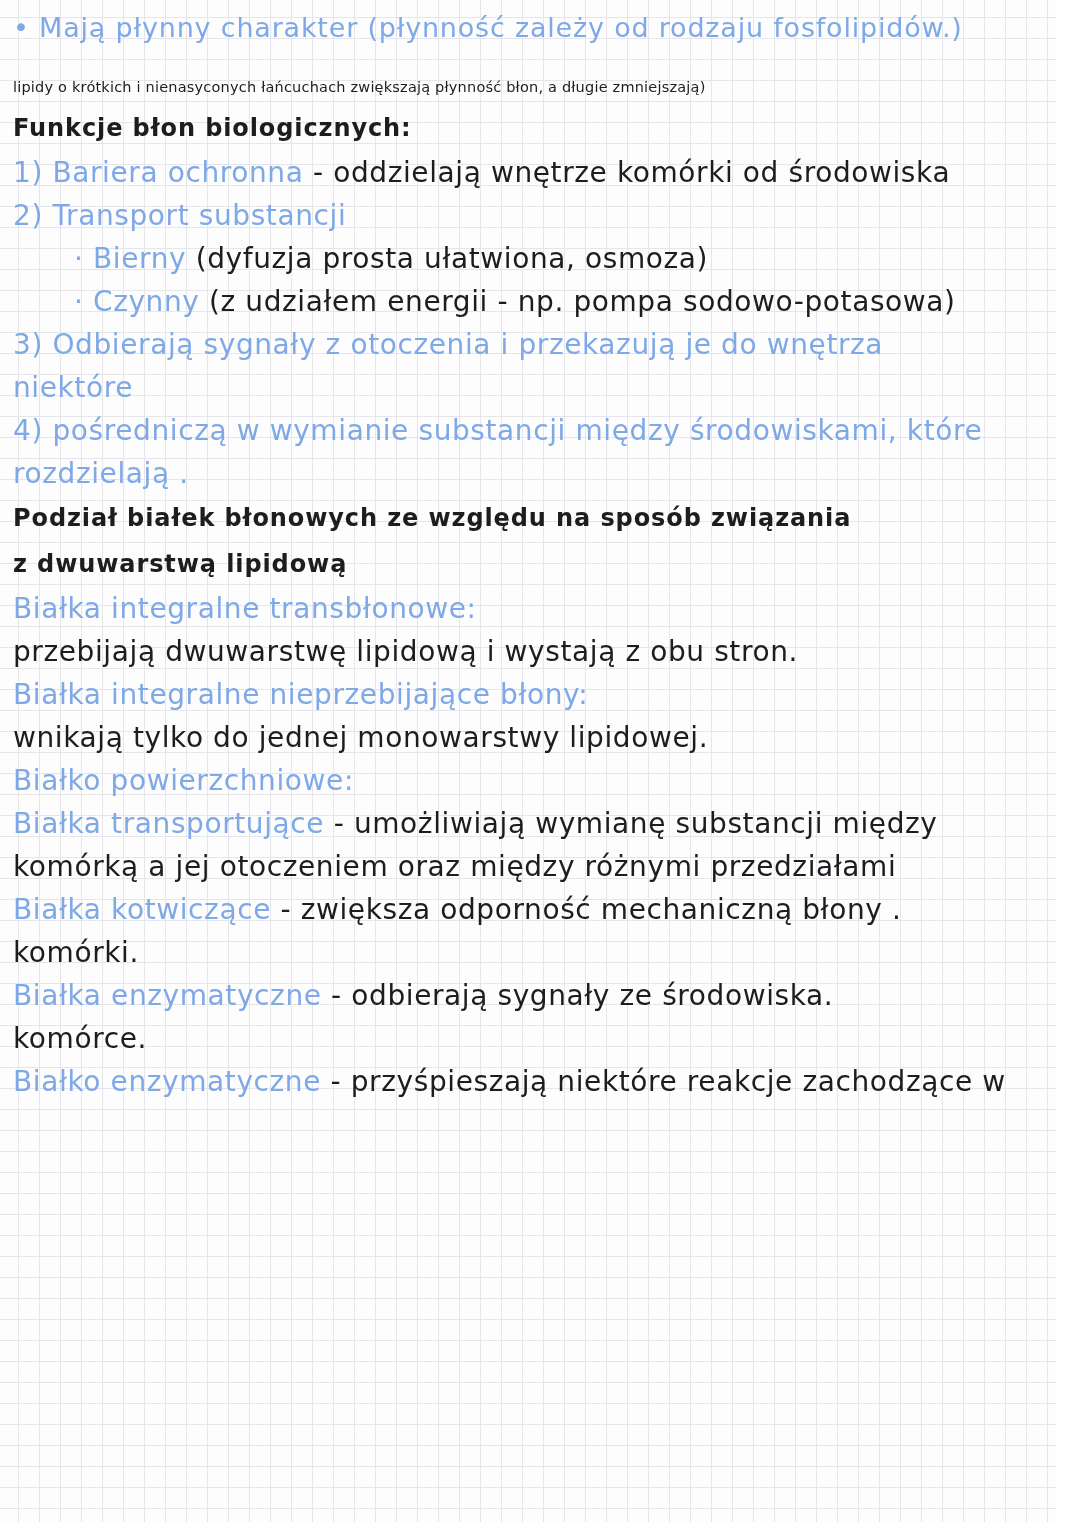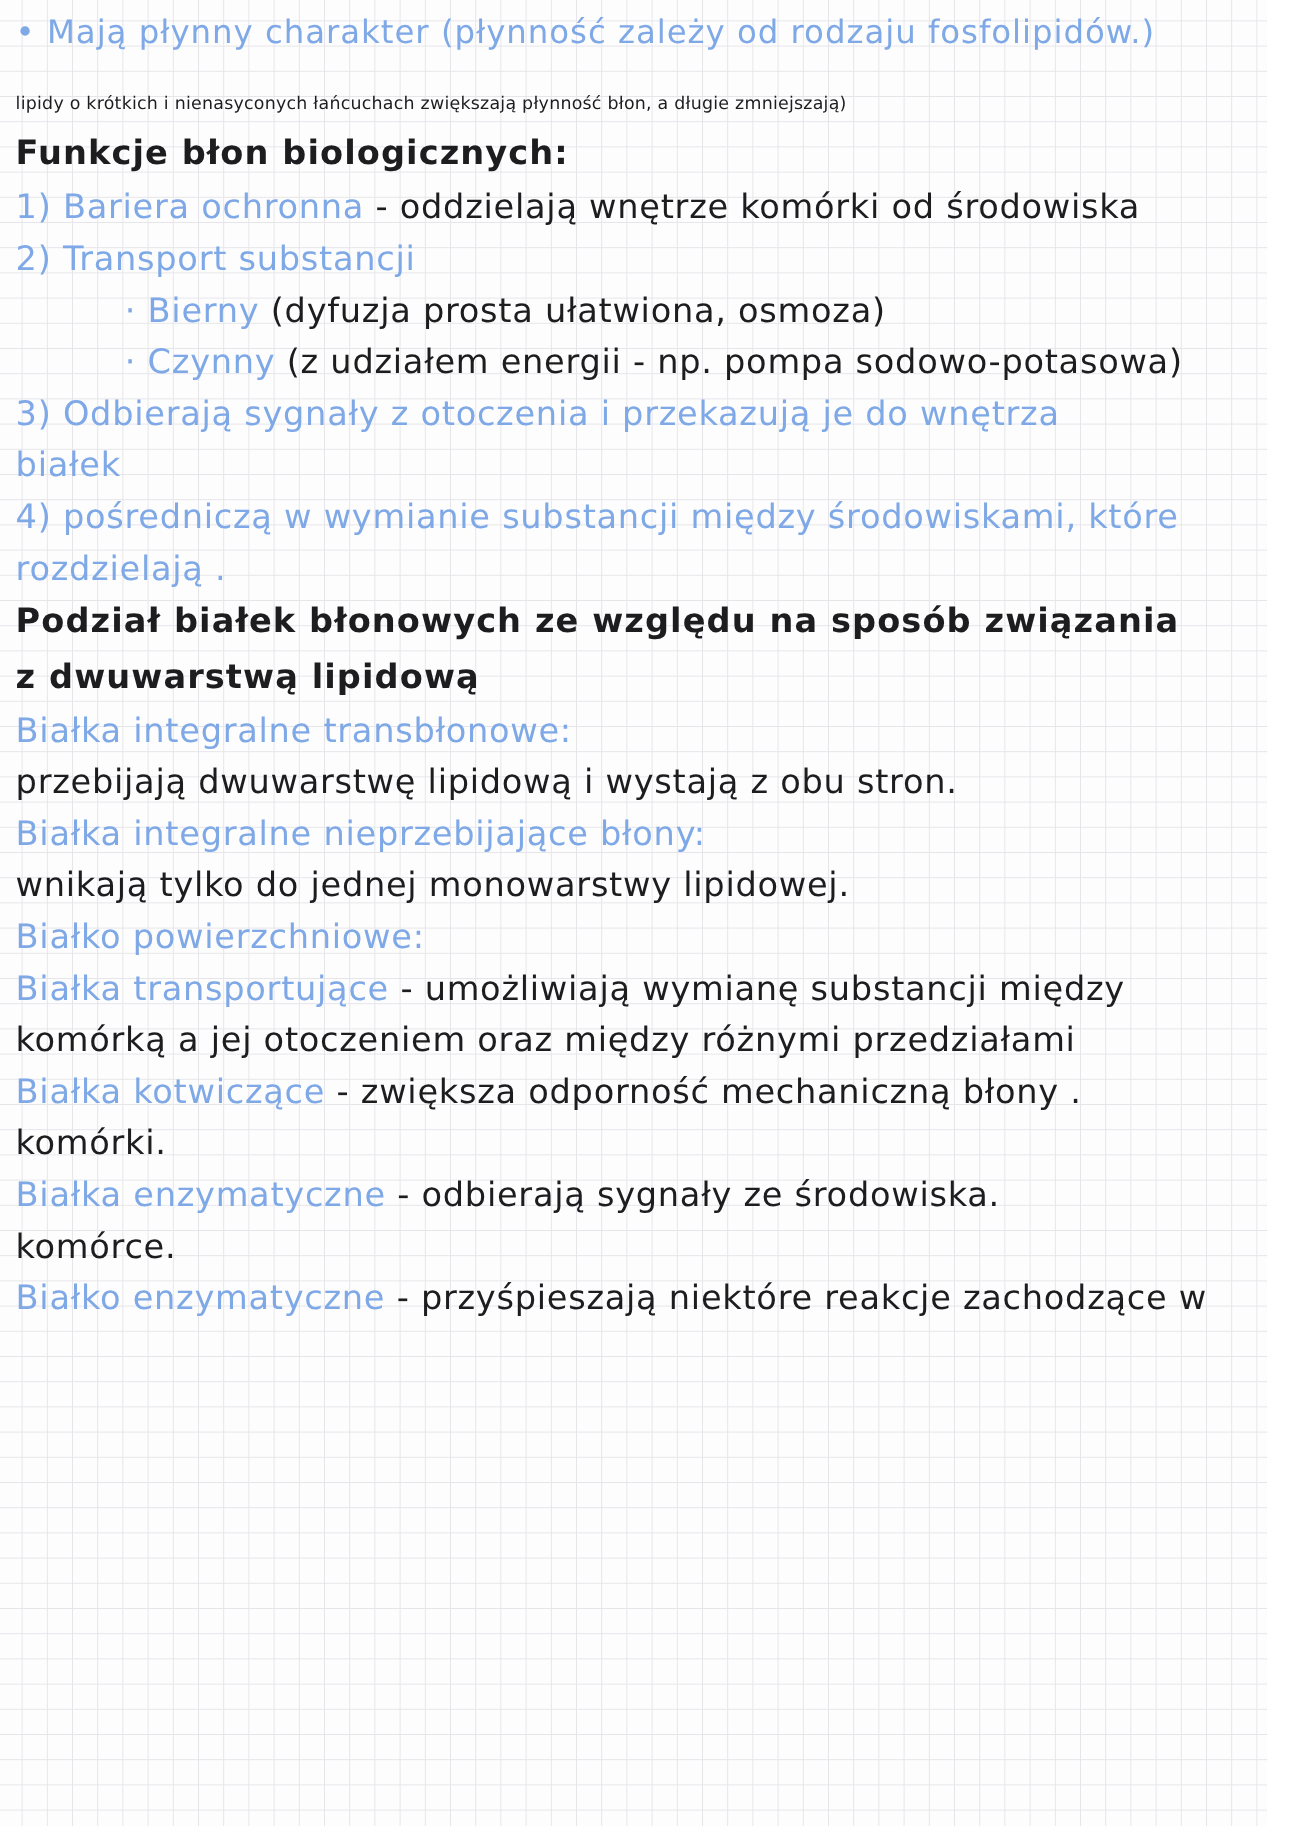--- a/index.html
+++ b/index.html
@@ -44,43 +44,43 @@
   .line.small {
     height: 30px;
     line-height: 24px;
     font-size: 14.5px;
     letter-spacing: 0.2px;
     margin-top: 27px;
   }
   .line.heading {
     height: 46px;
     line-height: 46px;
-    font-size: 28px;
+    font-size: 24px;
     font-weight: bold;
     letter-spacing: 0.9px;
   }
-  .line.indent { padding-left: 104px; }
+  .line.indent { padding-left: 74px; }
 
   .seg.blue  { color: var(--ink-blue); }
   .seg.black { color: var(--ink-black); }
 </style>
 </head>
 <body>
 
 <div class="page">
   <div id="lines-container">
       <div class="line blue-lg"><span class="seg blue">• Mają płynny charakter (płynność zależy od rodzaju fosfolipidów.)</span></div>
       <div class="line small"><span class="seg black">lipidy o krótkich i nienasyconych łańcuchach zwiększają płynność błon, a długie zmniejszają)</span></div>
       <div class="line heading"><span class="seg black">Funkcje błon biologicznych:</span></div>
       <div class="line body"><span class="seg blue">1) Bariera ochronna</span><span class="seg black"> - oddzielają wnętrze komórki od środowiska</span></div>
       <div class="line body"><span class="seg blue">2) Transport substancji</span></div>
       <div class="line body indent"><span class="seg blue">· Bierny</span><span class="seg black"> (dyfuzja prosta ułatwiona, osmoza)</span></div>
       <div class="line body indent"><span class="seg blue">· Czynny</span><span class="seg black"> (z udziałem energii - np. pompa sodowo-potasowa)</span></div>
       <div class="line body"><span class="seg blue">3) Odbierają sygnały z otoczenia i przekazują je do wnętrza</span></div>
-      <div class="line body"><span class="seg blue">białek</span></div>
+      <div class="line body"><span class="seg blue">niektóre</span></div>
       <div class="line body"><span class="seg blue">4) pośredniczą w wymianie substancji między środowiskami, które</span></div>
       <div class="line body"><span class="seg blue">rozdzielają .</span></div>
       <div class="line heading"><span class="seg black">Podział białek błonowych ze względu na sposób związania</span></div>
       <div class="line heading"><span class="seg black">z dwuwarstwą lipidową</span></div>
       <div class="line body"><span class="seg blue">Białka integralne transbłonowe:</span></div>
       <div class="line body"><span class="seg black">przebijają dwuwarstwę lipidową i wystają z obu stron.</span></div>
       <div class="line body"><span class="seg blue">Białka integralne nieprzebijające błony:</span></div>
       <div class="line body"><span class="seg black">wnikają tylko do jednej monowarstwy lipidowej.</span></div>
       <div class="line body"><span class="seg blue">Białko powierzchniowe:</span></div>
       <div class="line body"><span class="seg blue">Białka transportujące</span><span class="seg black"> - umożliwiają wymianę substancji między</span></div>

